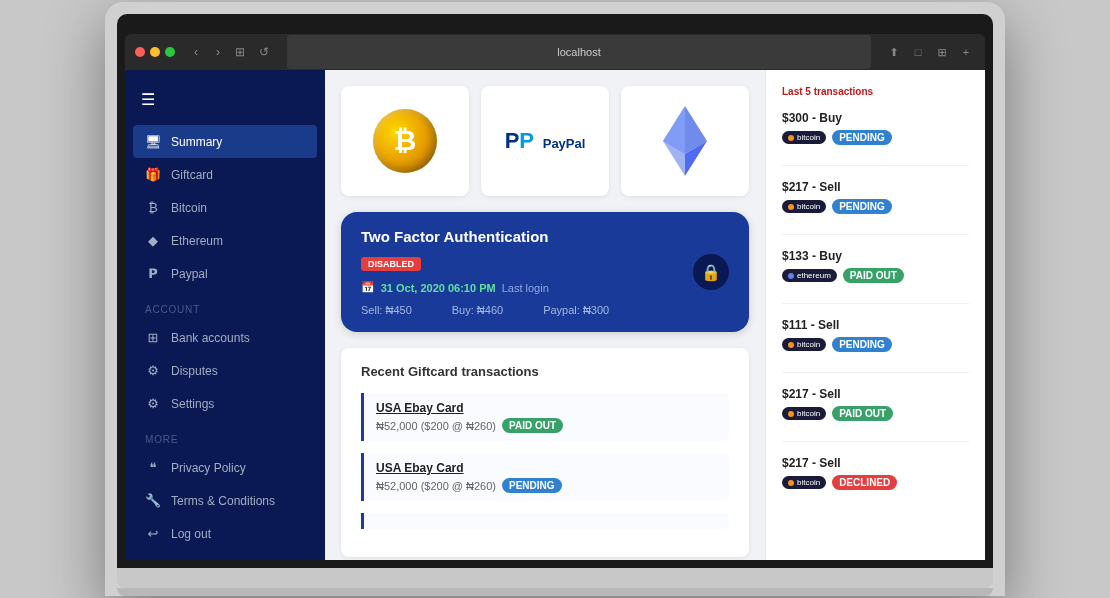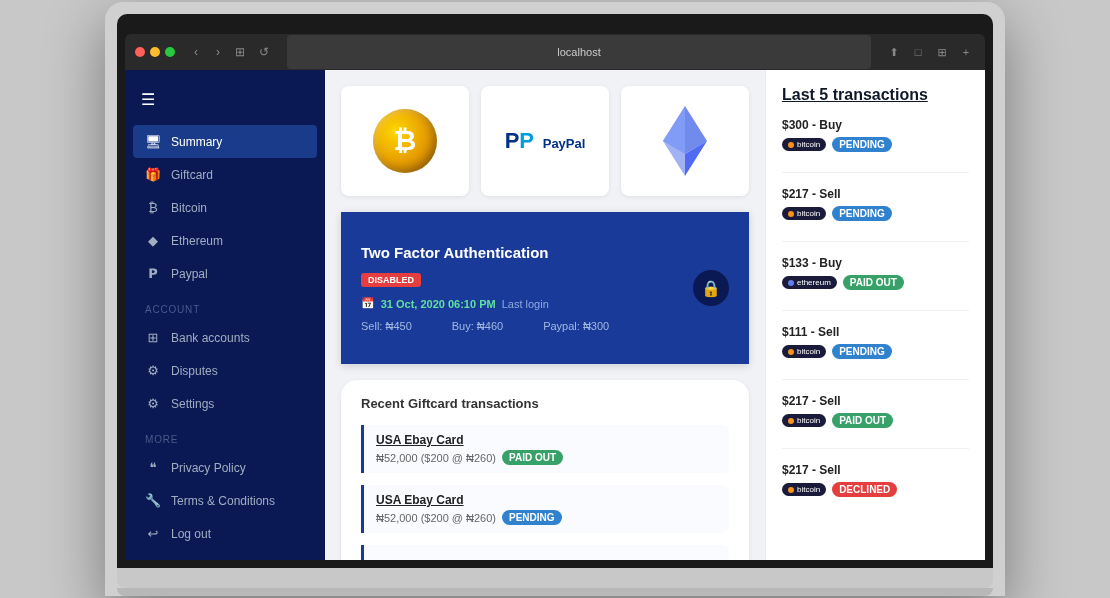--- a/index.html
+++ b/index.html
@@ -193,22 +193,22 @@
       box-shadow: inset -3px -3px 8px rgba(0,0,0,0.3), inset 2px 2px 6px rgba(255,255,255,0.3);
       font-weight: bold;
     }
     .ethereum-icon {
       display: flex;
       flex-direction: column;
       align-items: center;
     }
     .tfa-card {
       background: #1a3a9a;
-      border-radius: 0;
-      padding: 32px 20px;
+      border-radius: 16px;
+      padding: 16px 20px;
       margin-bottom: 16px;
       color: #fff;
       position: relative;
       box-shadow: 0 2px 8px rgba(0,0,0,0.15);
     }
     .tfa-title {
       font-size: 15px;
       font-weight: 600;
       margin-bottom: 8px;
     }
@@ -247,21 +247,21 @@
     }
     .tfa-login-time { color: #60e0a0; font-weight: 600; }
     .tfa-rates {
       display: flex;
       gap: 40px;
       font-size: 11px;
       color: #a0b8e0;
     }
     .recent-section {
       background: #fff;
-      border-radius: 16px;
+      border-radius: 8px;
       padding: 16px 20px;
       box-shadow: 0 1px 4px rgba(0,0,0,0.08);
     }
     .recent-title {
       font-size: 13px;
       font-weight: 600;
       color: #333;
       margin-bottom: 14px;
     }
     .giftcard-item {
@@ -285,25 +285,24 @@
     .badge-declined { background: #e53e3e; color: #fff; }
     .right-panel {
       width: 220px;
       background: #fff;
       border-left: 1px solid #e8ecf0;
       padding: 16px;
       overflow-y: auto;
       flex-shrink: 0;
     }
     .panel-title {
-      font-size: 16px;
+      font-size: 10px;
       font-weight: 700;
-      color: #0f172a;
+      color: #b91c1c;
       margin-bottom: 14px;
-      text-decoration: underline;
     }
     .tx-item {
       margin-bottom: 14px;
       padding-bottom: 20px;
       border-bottom: 1px solid #f0f0f0;
     }
     .tx-item:last-child { border-bottom: none; }
     .tx-amount {
       font-size: 12px;
       font-weight: 600;

